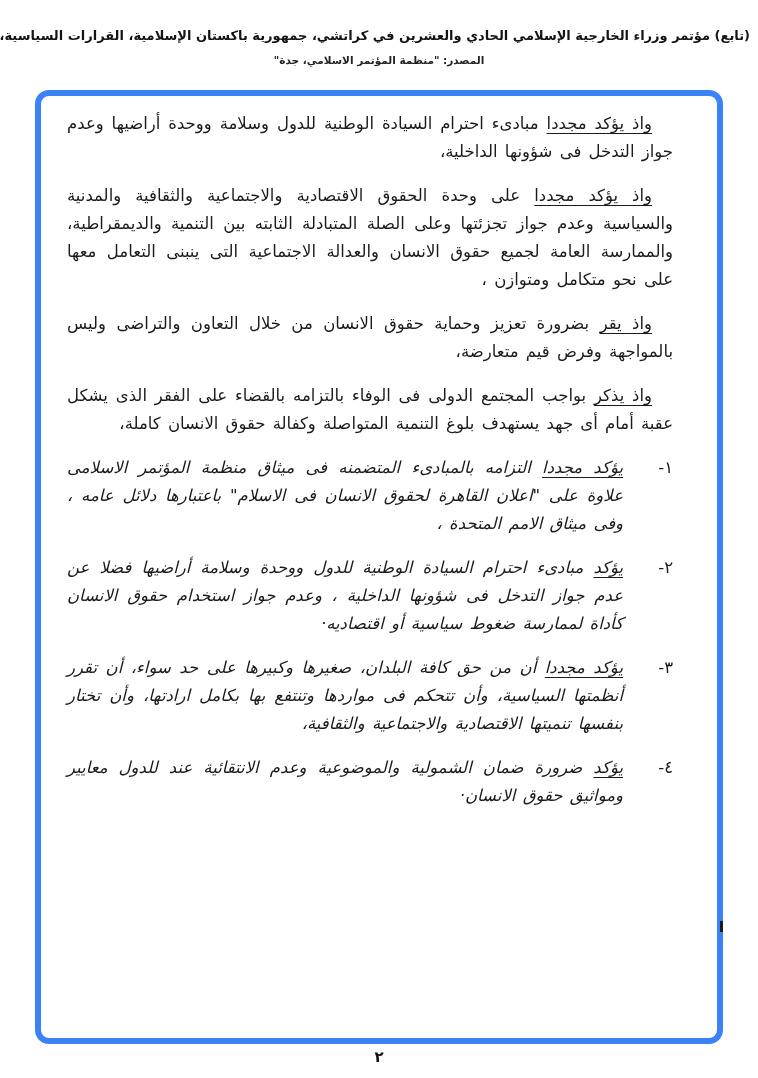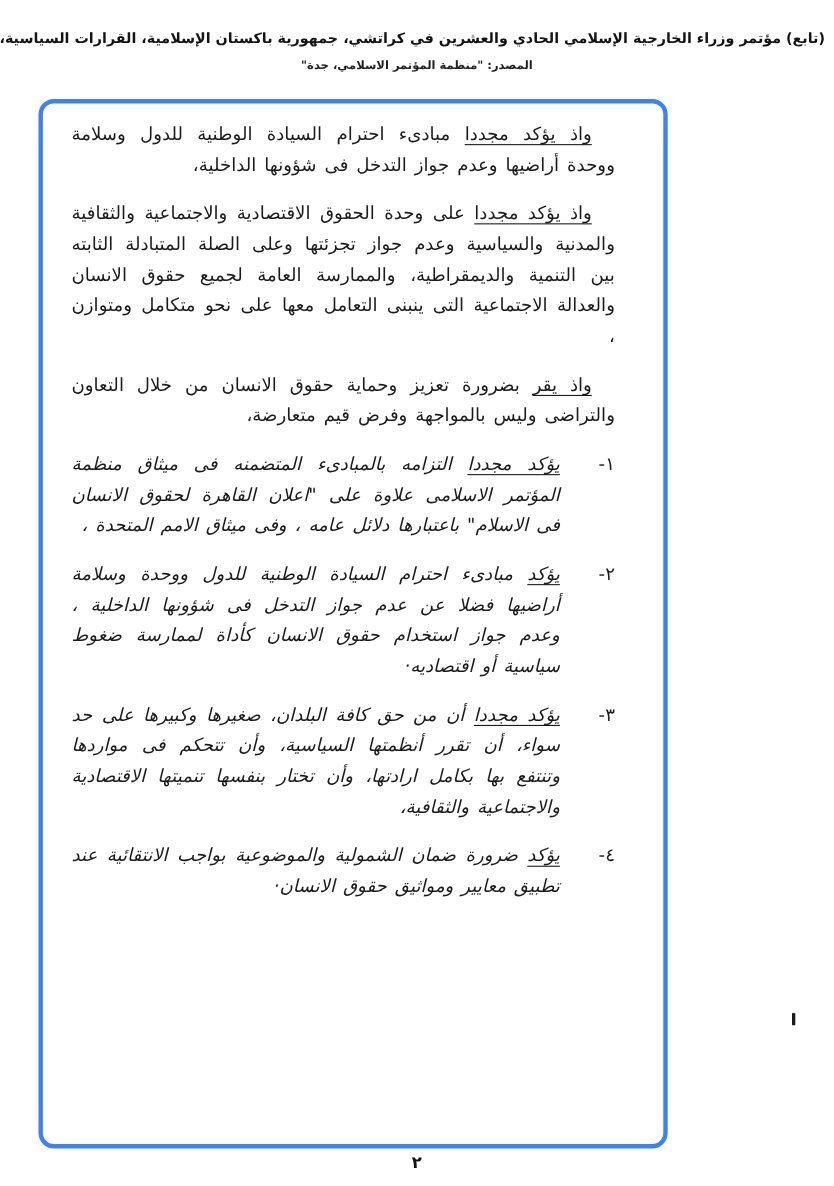--- a/index.html
+++ b/index.html
@@ -15,22 +15,22 @@
     font-size:13px; font-weight:bold; color:#141414;
     white-space:nowrap; letter-spacing:0px;
   }
   .hdr2 {
     position:absolute; top:54px; right:0; left:0;
     direction:rtl; text-align:center;
     font-size:10.5px; font-weight:bold; color:#222;
   }
   .doc-box {
     position:absolute; left:35px; top:90px;
-    width:572px; height:954px;
-    border:4px solid #3b82f6; border-radius:14px;
+    width:688px; height:954px;
+    border:6px solid #3b82f6; border-radius:14px;
     overflow:hidden;
   }
   .doc-content {
     direction:rtl; text-align:justify;
     padding:14px 44px 8px 26px;
     font-size:16.5px; line-height:28px;
     word-spacing:2px;
   }
   .para { margin-bottom:16px; text-indent:21px; }
   .lead {
@@ -63,20 +63,21 @@
 
     <div>
 
         <p class="para"><span class="lead">واذ يؤكد مجددا</span> <span>مبادىء احترام السيادة الوطنية للدول وسلامة ووحدة أراضيها وعدم جواز التدخل فى شؤونها الداخلية،</span></p>
 
         <p class="para"><span class="lead">واذ يؤكد مجددا</span> <span>على وحدة الحقوق الاقتصادية والاجتماعية والثقافية والمدنية والسياسية وعدم جواز تجزئتها وعلى الصلة المتبادلة الثابته بين التنمية والديمقراطية، والممارسة العامة لجميع حقوق الانسان والعدالة الاجتماعية التى ينبنى التعامل معها على نحو متكامل ومتوازن ،</span></p>
 
         <p class="para"><span class="lead">واذ يقر</span> <span>بضرورة تعزيز وحماية حقوق الانسان من خلال التعاون والتراضى وليس بالمواجهة وفرض قيم متعارضة،</span></p>
 
 
+        <p class="para"><span class="lead">واذ يذكر</span> <span>بواجب المجتمع الدولى فى الوفاء بالتزامه بالقضاء على الفقر الذى يشكل عقبة أمام أى جهد يستهدف بلوغ التنمية المتواصلة وكفالة حقوق الانسان كاملة،</span></p>
       </div>
 
     <div class="items">
 
         <div class="item">
           <div class="num">١-</div>
           <div class="txt"><span class="lead">يؤكد مجددا</span> <span>التزامه بالمبادىء المتضمنه فى ميثاق منظمة المؤتمر الاسلامى علاوة على "اعلان القاهرة لحقوق الانسان فى الاسلام" باعتبارها دلائل عامه ، وفى ميثاق الامم المتحدة ،</span></div>
         </div>
 
         <div class="item">
@@ -84,21 +85,21 @@
           <div class="txt"><span class="lead">يؤكد</span> <span>مبادىء احترام السيادة الوطنية للدول ووحدة وسلامة أراضيها فضلا عن عدم جواز التدخل فى شؤونها الداخلية ، وعدم جواز استخدام حقوق الانسان كأداة لممارسة ضغوط سياسية أو اقتصاديه·</span></div>
         </div>
 
         <div class="item">
           <div class="num">٣-</div>
           <div class="txt"><span class="lead">يؤكد مجددا</span> <span>أن من حق كافة البلدان، صغيرها وكبيرها على حد سواء، أن تقرر أنظمتها السياسية، وأن تتحكم فى مواردها وتنتفع بها بكامل ارادتها، وأن تختار بنفسها تنميتها الاقتصادية والاجتماعية والثقافية،</span></div>
         </div>
 
         <div class="item">
           <div class="num">٤-</div>
-          <div class="txt"><span class="lead">يؤكد</span> <span>ضرورة ضمان الشمولية والموضوعية بواجب الانتقائية عند تطبيق معايير ومواثيق حقوق الانسان·</span></div>
+          <div class="txt"><span class="lead">يؤكد</span> <span>ضرورة ضمان الشمولية والموضوعية وعدم الانتقائية عند للدول معايير ومواثيق حقوق الانسان·</span></div>
         </div>
       </div>
 
   </div>
 </div>
 
 <div class="artifact"></div>
 
 <div class="page-num">٢</div>
 

